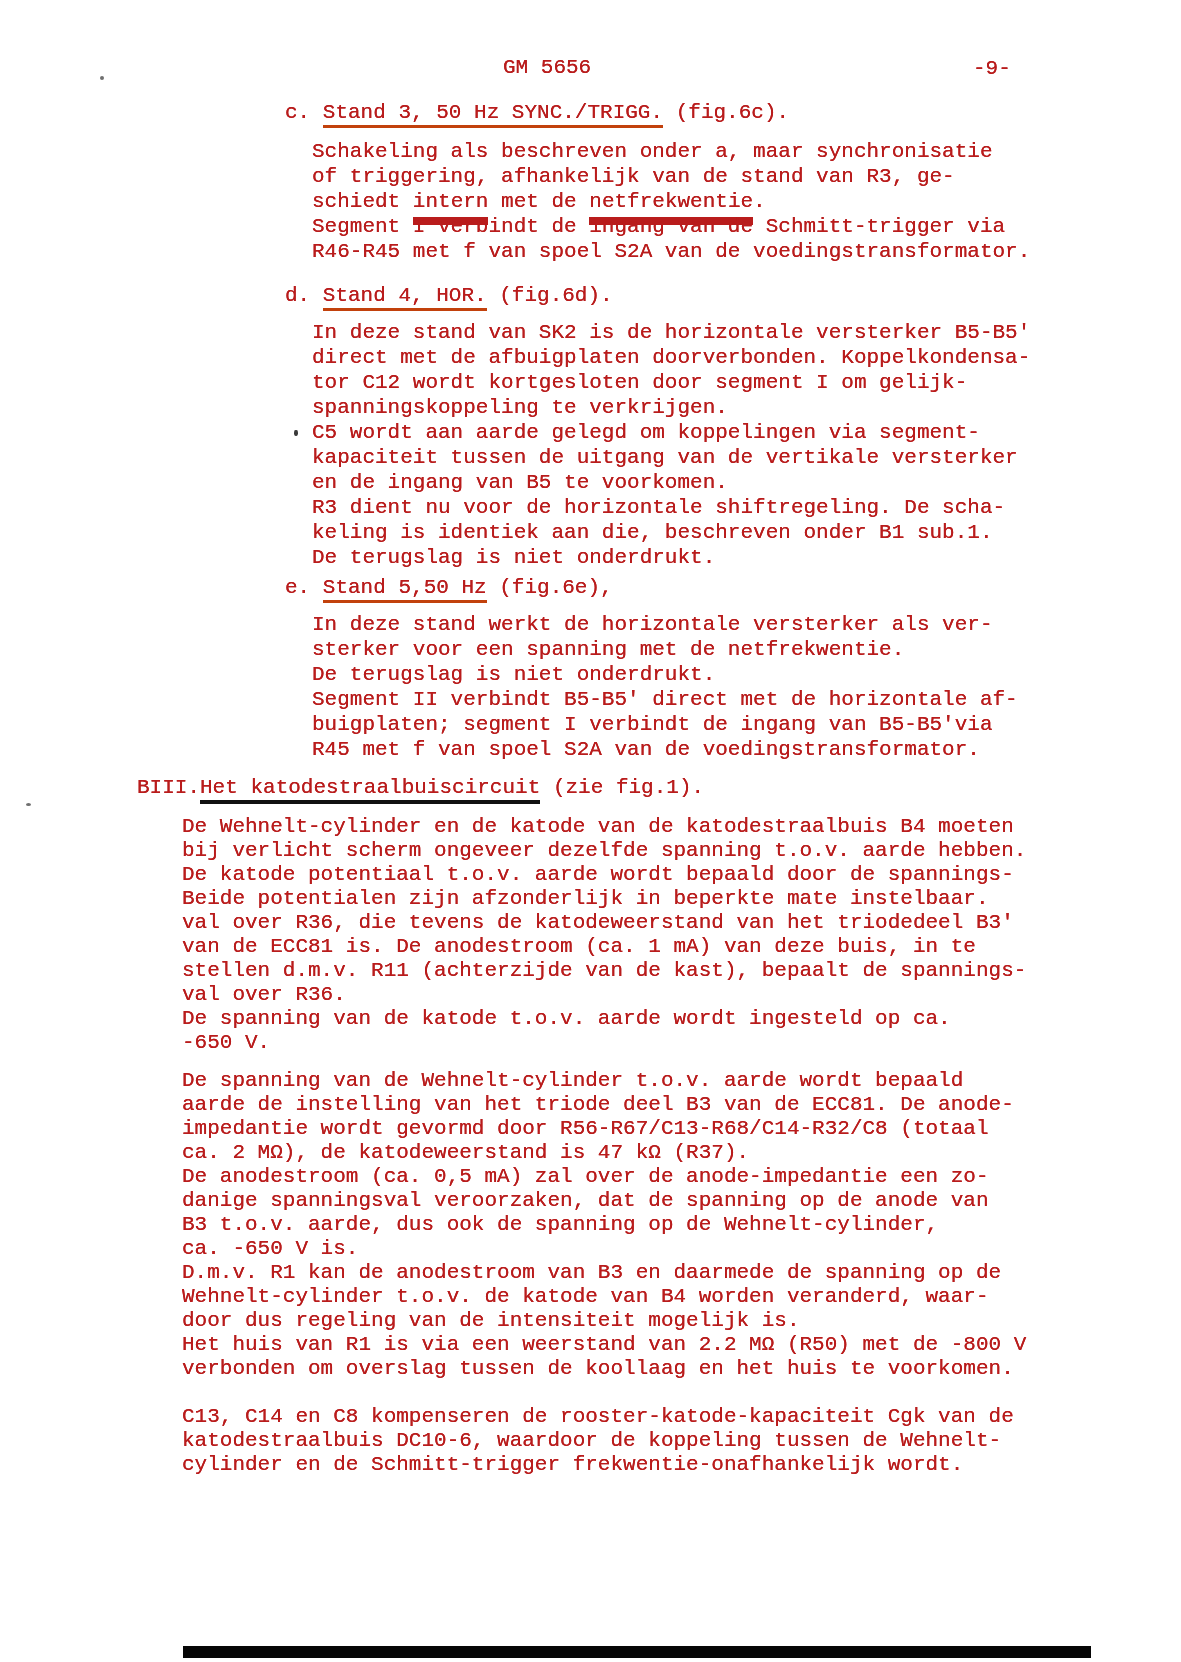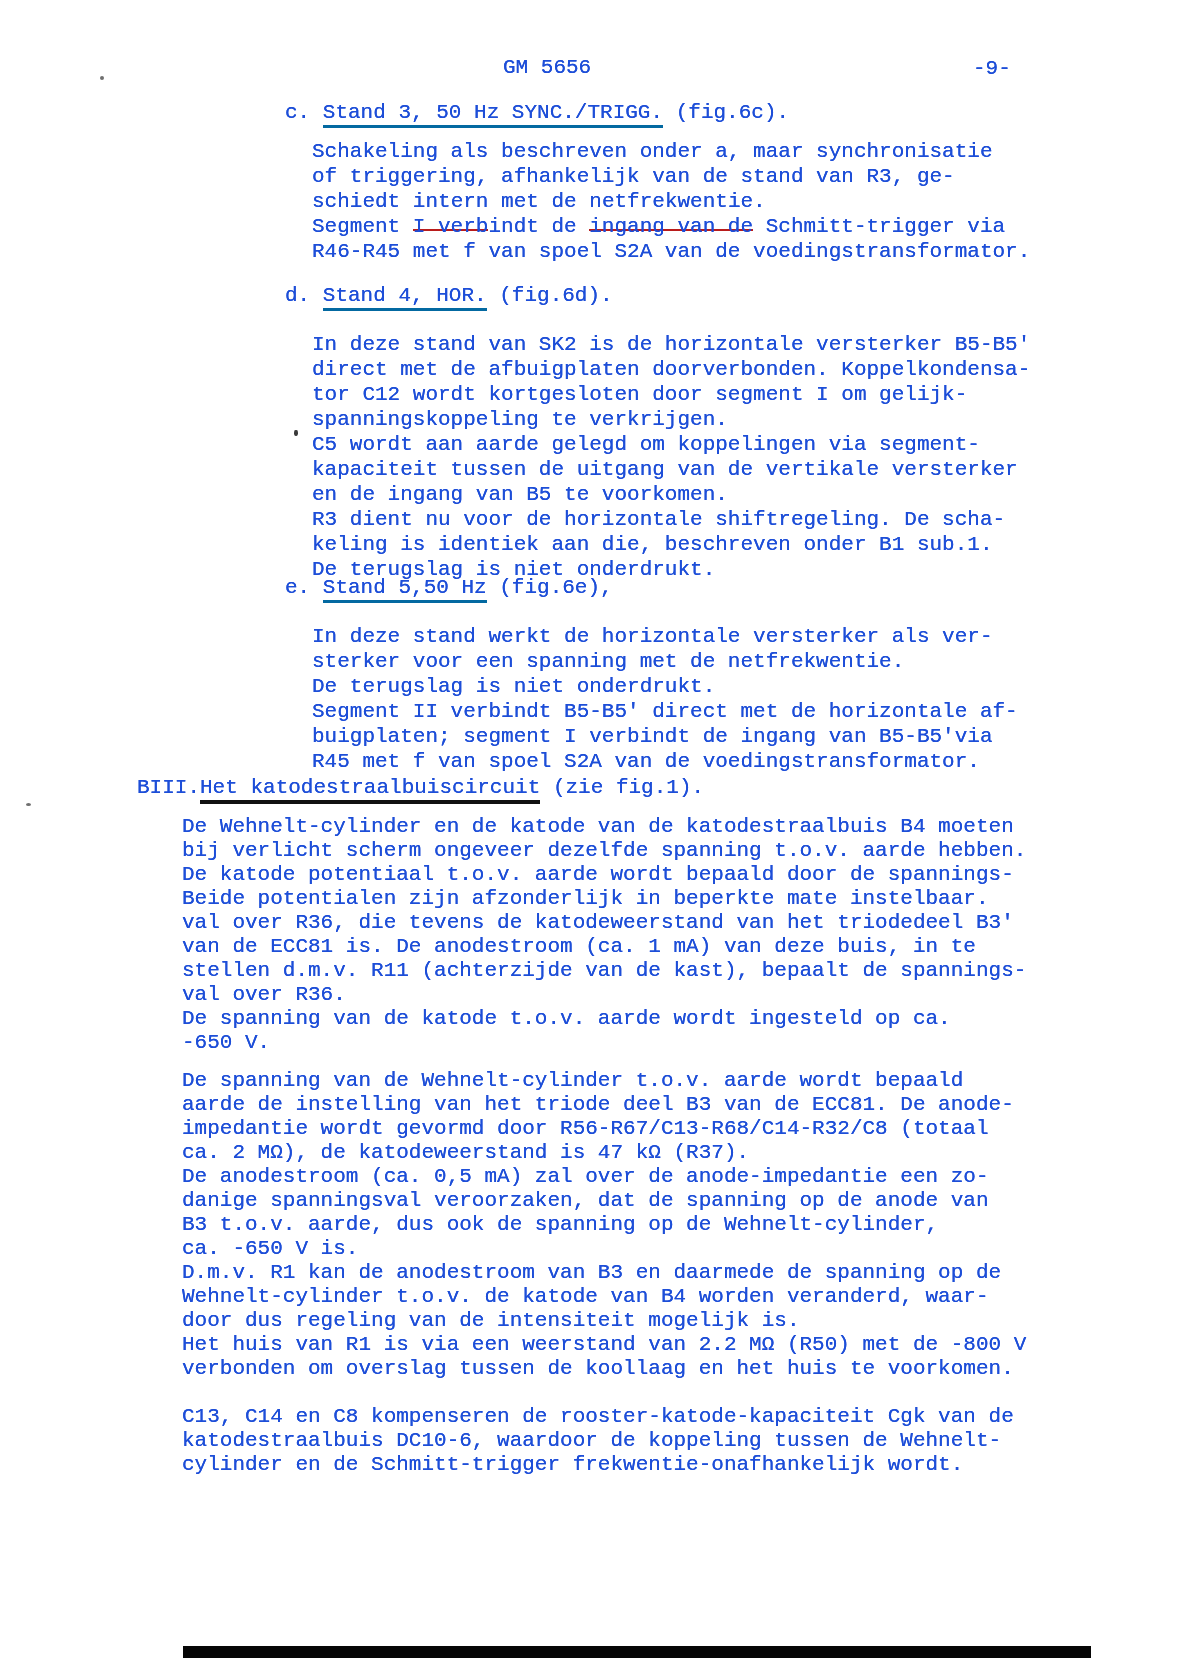--- a/index.html
+++ b/index.html
@@ -2,48 +2,48 @@
 <html><head>
 <meta charset="utf-8">
 <style>
   html,body{margin:0;padding:0;background:#e8e8e8;}
   .page{
     position:relative;
     width:1181px;height:1662px;
     background:#ffffff;
     overflow:hidden;
     font-family:"Liberation Mono","DejaVu Sans Mono",monospace;
-    color:#1d4ed8;
+    color:#b91c1c;
     font-size:21px;
     text-shadow:0 0 0.6px currentColor;
   }
   .hdr-item{position:absolute;line-height:25px;white-space:pre;}
   #doc-code{left:503px;top:55px;}
   #page-num{left:973px;top:56px;}
 
   .section{position:absolute;}
   #sec-c{left:285px;top:100px;}
   #sec-d{left:285px;top:283px;}
   #sec-e{left:285px;top:575px;}
   #sec-biii{left:137px;top:775px;}
 
   .heading{line-height:25px;white-space:pre;}
-  .heading .u{border-bottom:3px solid #0369a1;padding-bottom:1px;}
+  .heading .u{border-bottom:3px solid #c2410c;padding-bottom:1px;}
   #sec-biii .heading .u{border-bottom:4px solid #111;}
 
-  .para{margin-top:24px;margin-left:27px;}
+  .para{margin-top:12px;margin-left:27px;}
   #sec-c .para{margin-top:14px;}
   #sec-biii .para{margin-left:45px;}
   #sec-biii .para:nth-child(2){margin-top:15px;}
   #sec-biii .para:nth-child(3){margin-top:14px;}
   #sec-biii .para:nth-child(4){margin-top:24px;}
 
   .line{line-height:25px;white-space:pre;}
   #sec-biii .line{line-height:24px;}
-  .line .u{border-bottom:2px solid #b91c1c;padding-bottom:16px;}
+  .line .u{border-bottom:8px solid #b91c1c;padding-bottom:4px;}
 
   #bottom-bar{
     position:absolute;left:183px;top:1646px;width:908px;height:12px;
     background:#060606;
   }
   .speck{position:absolute;background:#6f6f6f;border-radius:50%;}
   #speck-1{left:100px;top:76px;width:4px;height:4px;}
   #speck-2{left:26px;top:803px;width:5px;height:3px;}
   #speck-3{left:294px;top:430px;width:4px;height:6px;background:#3a3a3a;border-radius:40%;}
 </style>

